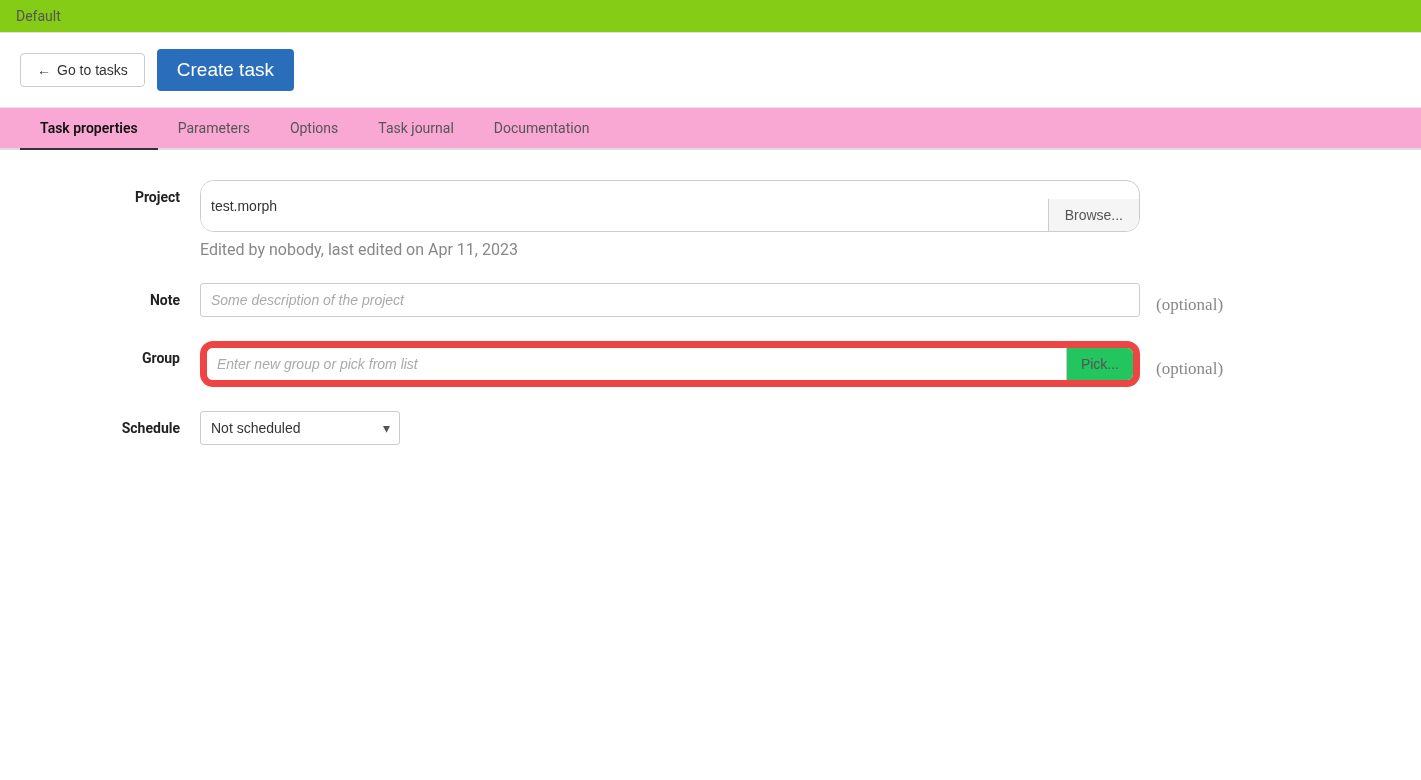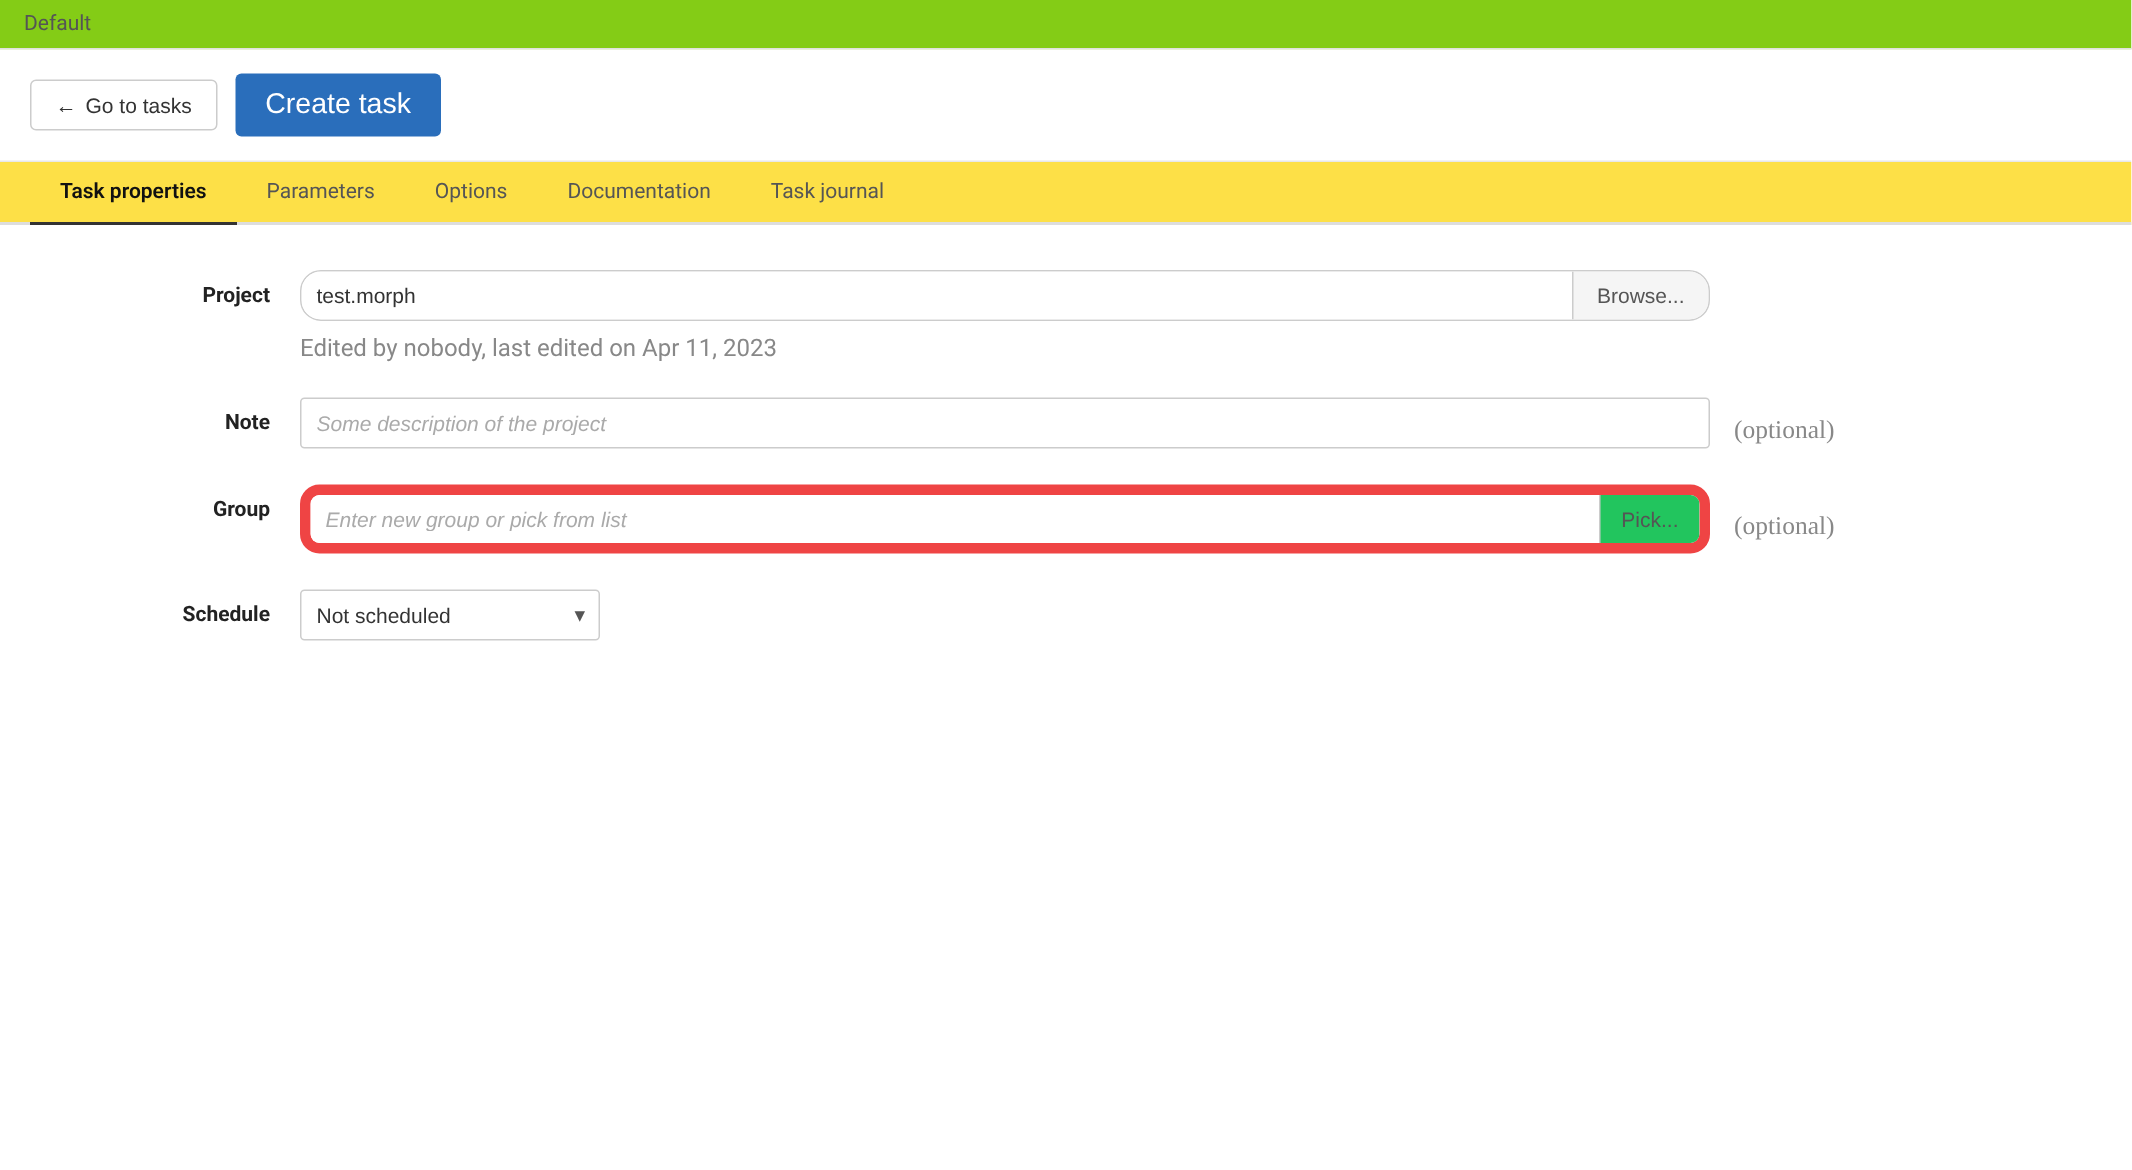--- a/index.html
+++ b/index.html
@@ -54,21 +54,21 @@
       cursor: pointer;
       font-size: 19px;
       font-weight: 500;
     }
 
     .tabs {
       display: flex;
       align-items: flex-end;
       border-bottom: 2px solid #ddd;
       padding: 0 20px;
-      background: #fde047;
+      background: #f9a8d4;
     }
 
     .tab {
       padding: 12px 20px;
       cursor: pointer;
       color: #555;
       font-size: 14px;
       border-bottom: 2px solid transparent;
       margin-bottom: -2px;
     }
@@ -134,20 +134,21 @@
     }
 
     .browse-btn {
       padding: 8px 16px;
       background: #f5f5f5;
       border: none;
       border-left: 1px solid #ccc;
       cursor: pointer;
       color: #555;
       font-size: 14px;
+      margin-top: 18px;
     }
 
     .edited-text {
       font-size: 16px;
       color: #888;
       margin-top: 4px;
     }
 
     .note-input {
       width: 100%;
@@ -257,24 +258,24 @@
   <div class="tab active">
     <span>Task properties</span>
   </div>
   <div class="tab">
     <span>Parameters</span>
   </div>
   <div class="tab">
     <span>Options</span>
   </div>
   <div class="tab">
+    <span>Task journal</span>
+  </div>
+  <div class="tab">
     <span>Documentation</span>
-  </div>
-  <div class="tab">
-    <span>Task journal</span>
   </div>
 </div>
 
 <div class="content-area">
 
   <div class="form-row">
     <div class="form-label">Project</div>
     <div class="form-field-column">
       <div class="project-input-wrapper">
         <input class="project-input" type="text" value="test.morph" style="">

